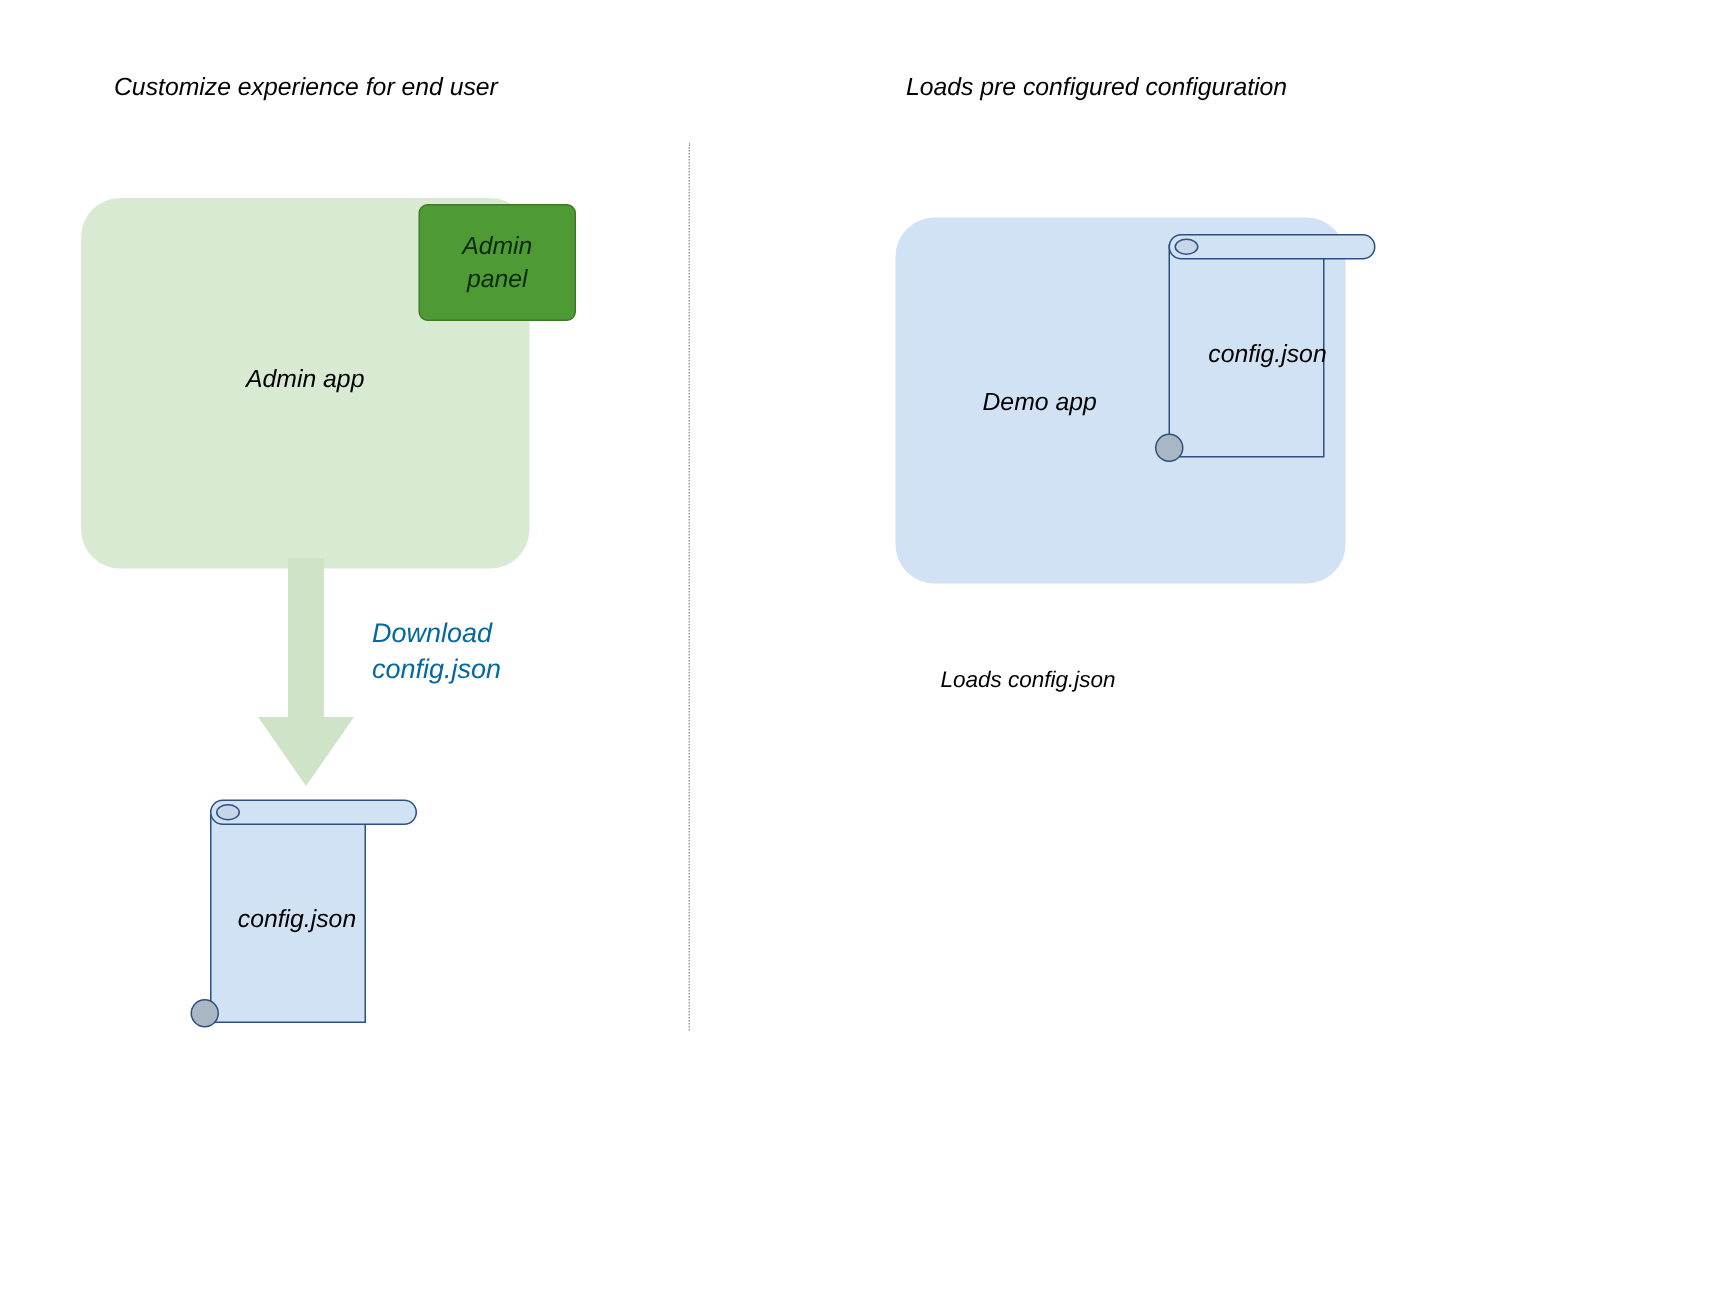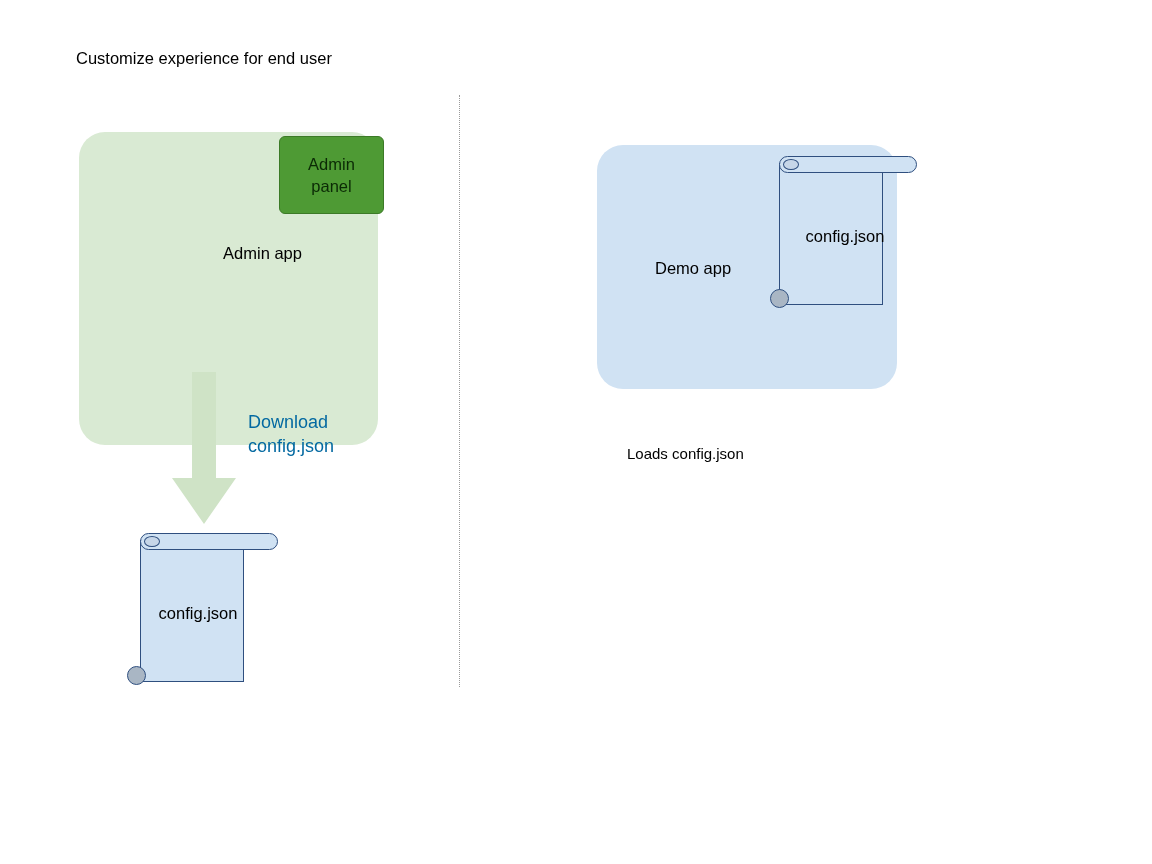--- a/index.html
+++ b/index.html
@@ -10,20 +10,21 @@
   body {
     font-family: "Liberation Sans", sans-serif;
     color: #000000;
   }
   #canvas {
     position: relative;
     width: 1152px;
     height: 864px;
     overflow: hidden;
     background: #ffffff;
+    font-style: italic;
   }
   .abs { position: absolute; }
   .label {
     font-size: 18px;
     line-height: 1.35;
     color: #0369a1;
     white-space: pre-line;
   }
 
   
@@ -114,24 +115,25 @@
     color: #000;
   }
 </style>
 </head>
 <body>
 
 <div id="canvas">
 
   <div class="abs col-heading" style="left:76px; top:49px;">Customize experience for end user</div>
 
+  <div class="abs col-heading" style="left:604px; top:49px;">Loads pre configured configuration</div>
 
   <div class="abs divider" style="left:459px; top:95px; height:592px;"></div>
 
-  <div class="abs app-box green" style="left:79px; top:132px; width:299px; height:313px;padding-left:34px;">
+  <div class="abs app-box green" style="left:54px; top:132px; width:299px; height:247px;">
     <div class="app-box-label" style="top:112px;">Admin app</div>
   </div>
 
   <div class="abs admin-panel" style="left:279px; top:136px; width:105px; height:78px;">Admin
 panel</div>
 
   <div class="abs arrow-wrap" style="left:166px; top:372px; width:92px; height:156px;">
     <svg width="92" height="156" viewBox="0 0 92 156" xmlns="http://www.w3.org/2000/svg">
       <polygon points="26,0 50,0 50,106 70,106 38,152 6,106 26,106" fill="#cfe3c6"></polygon>
     </svg>

